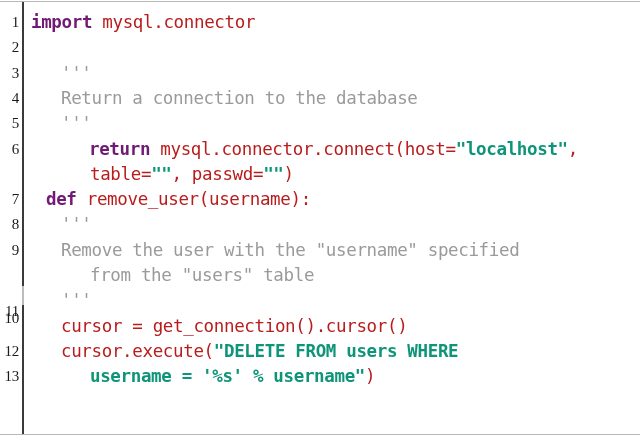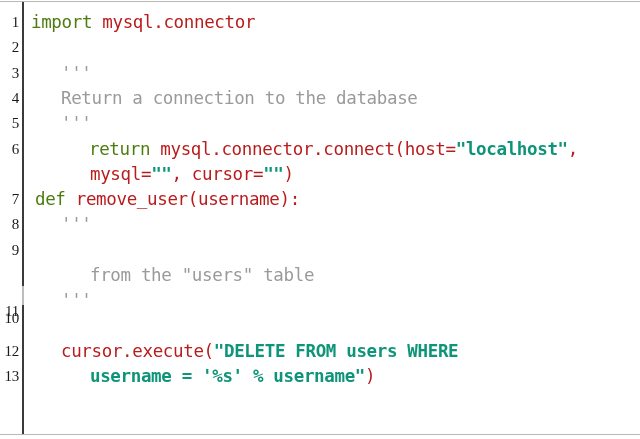--- a/index.html
+++ b/index.html
@@ -86,21 +86,21 @@
     left: 0;
     white-space: pre;
     font-family: "DejaVu Sans Mono", monospace;
     font-size: 17.5px;
     line-height: 20px;
     letter-spacing: -0.35px;
     color: #161616;
   }
 
   
-  .kw  { color: #4d7c0f; font-weight: normal; }
+  .kw  { color: #701a75; font-weight: bold; }
   .str { color: #0e9478; font-weight: bold; }
   .doc { color: #9a9a9a; }
   .pl  { color: #b91c1c; }
 </style>
 </head>
 <body>
 
 <div id="listing">
 
   <div class="rule-top"></div>
@@ -123,22 +123,24 @@
       <div class="lineno" style="top: 343.9px;">12</div>
       <div class="lineno" style="top: 369.2px;">13</div>
     </div>
 
   <div class="code" id="code">
       <div class="code-row" style="top: 12px; left: 0px;"><span class="kw">import</span><span class="pl"> mysql.connector</span></div>
       <div class="code-row" style="top: 62.6px; left: 30px;"><span class="doc">'''</span></div>
       <div class="code-row" style="top: 88px; left: 30px;"><span class="doc">Return a connection to the database</span></div>
       <div class="code-row" style="top: 113.2px; left: 30px;"><span class="doc">'''</span></div>
       <div class="code-row" style="top: 138.5px; left: 30px; margin-left: 28px;"><span class="kw">return</span><span class="pl"> mysql.connector.connect(host=</span><span class="str">"localhost"</span><span class="pl">,</span></div>
-      <div class="code-row" style="top: 163.8px; left: 59px;"><span class="pl">mysql=</span><span class="str">""</span><span class="pl">, cursor=</span><span class="str">""</span><span class="pl">)</span></div>
-      <div class="code-row" style="top: 189.1px; left: 4px;"><span class="kw">def</span><span class="pl"> remove_user(username):</span></div>
+      <div class="code-row" style="top: 163.8px; left: 59px;"><span class="pl">table=</span><span class="str">""</span><span class="pl">, passwd=</span><span class="str">""</span><span class="pl">)</span></div>
+      <div class="code-row" style="top: 189.1px; left: 15px;"><span class="kw">def</span><span class="pl"> remove_user(username):</span></div>
       <div class="code-row" style="top: 214.4px; left: 30px;"><span class="doc">'''</span></div>
+      <div class="code-row" style="top: 239.7px; left: 30px;"><span class="doc">Remove the user with the "username" specified</span></div>
       <div class="code-row" style="top: 265px; left: 59px;"><span class="doc">from the "users" table</span></div>
       <div class="code-row" style="top: 290.3px; left: 30px;"><span class="doc">'''</span></div>
+      <div class="code-row" style="top: 315.6px; left: 30px;"><span class="pl">cursor = get_connection().cursor()</span></div>
       <div class="code-row" style="top: 340.9px; left: 30px;"><span class="pl">cursor.execute(</span><span class="str">"DELETE FROM users WHERE</span></div>
       <div class="code-row" style="top: 366.2px; left: 59px;"><span class="str">username = '%s' % username"</span><span class="pl">)</span></div>
     </div>
 
 </div>
 
 </body></html>

